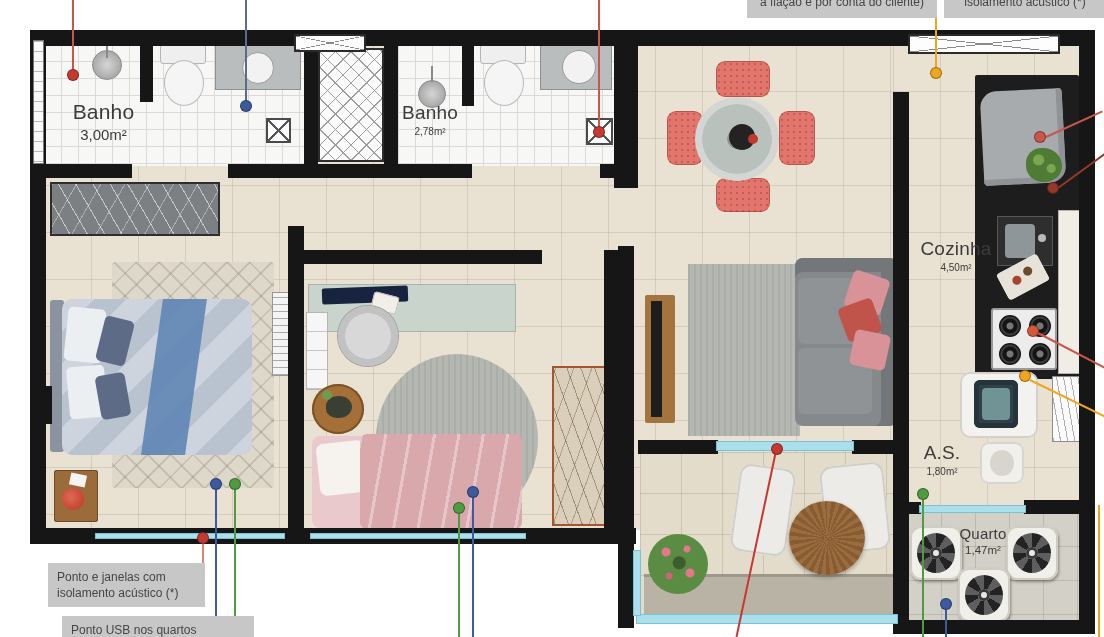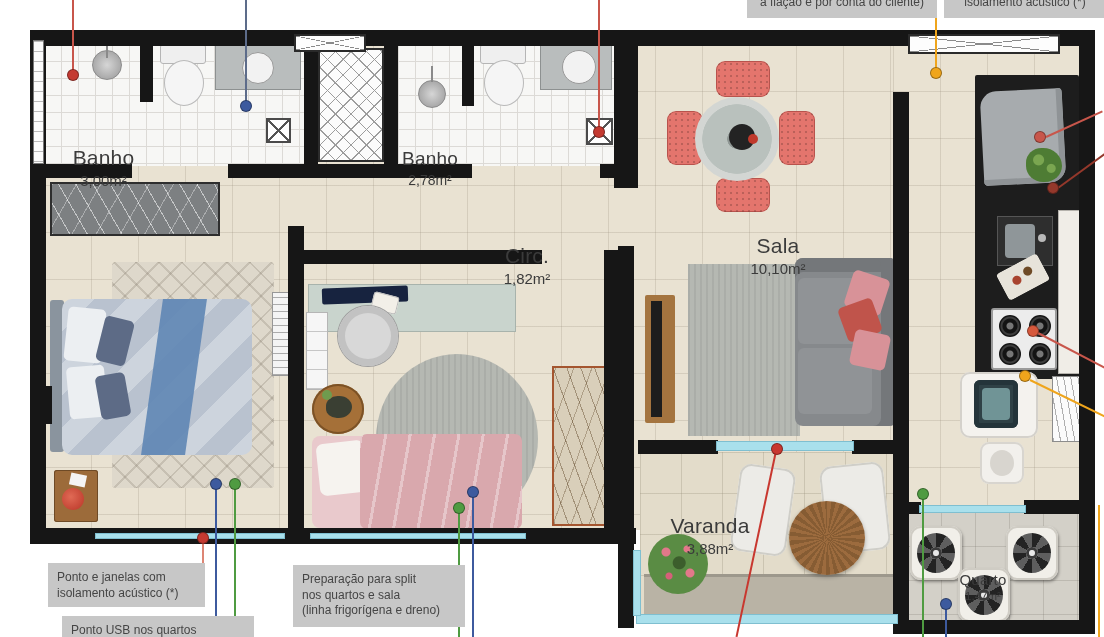--- a/index.html
+++ b/index.html
@@ -34,23 +34,23 @@
   .glass { position:absolute; background:#a9e0ec; box-shadow:0 0 0 1px #7fbfd0 inset; }
   .vwin { position:absolute; background:#fafafa; border:1px solid #777;
     background-image:repeating-linear-gradient(180deg, rgba(120,120,120,.5) 0 1px, transparent 1px 10px); }
 
   .hatchbox { position:absolute; background:#fcfcfc; border:2px solid #2c2c2c;
     background-image:repeating-linear-gradient(45deg, transparent 0 10px, #9d9d9d 10px 11px),
                      repeating-linear-gradient(-45deg, transparent 0 10px, #9d9d9d 10px 11px); }
 
   
   .room-label { position:absolute; text-align:center; color:#3b3b3b; line-height:1.15; }
-  .room-label .nm { display:block; font-size:21px; letter-spacing:.2px;margin-top:46px; }
+  .room-label .nm { display:block; font-size:21px; letter-spacing:.2px; }
   .room-label .ar { display:block; font-size:15px; margin-top:2px; }
-  .room-label.sm .nm { font-size:19px; } .room-label.sm .ar { font-size:14px; }
+  .room-label.sm .nm { font-size:19px; } .room-label.sm .ar { font-size:10px; }
   .room-label.xs .nm { font-size:15px; } .room-label.xs .ar { font-size:11.5px; }
 
   
   .vl { position:absolute; width:2px; }
   .cl { position:absolute; height:2px; transform-origin:0 50%; }
   .dot { position:absolute; width:12px; height:12px; border-radius:50%;
     transform:translate(-50%,-50%); border:1px solid rgba(0,0,0,.35); }
 
   .note { position:absolute; background:#c7c7c7; color:#454545; font-size:12px;
     line-height:1.3; padding:7px 9px; white-space:pre-line; }
@@ -232,31 +232,27 @@
   <div class="glass" style="left:310px;top:533px;width:216px;height:6px"></div>
 
   <div class="room-label" style="left:56px;top:100px;width:95px">
     <span class="nm">Banho</span>
     <span class="ar">3,00m²</span>
   </div>
   <div class="room-label sm" style="left:390px;top:102px;width:80px">
     <span class="nm">Banho</span>
     <span class="ar">2,78m²</span>
   </div>
-  <div class="room-label" style="left:482px;top:198px;width:90px">
-    <span class="nm">Circ.</span>
-    <span class="ar">1,82m²</span>
-  </div>
-  <div class="room-label" style="left:732px;top:188px;width:92px">
-    <span class="nm">Sala</span>
-    <span class="ar">10,10m²</span>
-  </div>
-  <div class="room-label" style="left:658px;top:468px;width:104px">
-    <span class="nm">Varanda</span>
-    <span class="ar">3,88m²</span>
+  <div class="room-label sm" style="left:906px;top:238px;width:100px">
+    <span class="nm">Cozinha</span>
+    <span class="ar">4,50m²</span>
+  </div>
+  <div class="room-label sm" style="left:906px;top:442px;width:72px">
+    <span class="nm">A.S.</span>
+    <span class="ar">1,80m²</span>
   </div>
   <div class="room-label xs" style="left:948px;top:525px;width:70px">
     <span class="nm">Quarto</span>
     <span class="ar">1,47m²</span>
   </div>
 
   <div class="vl" style="left:72px;top:0;height:70px;background:#c8564b"></div>
   <div class="vl" style="left:245px;top:0;height:101px;background:#5d6c8a"></div>
   <div class="vl" style="left:598px;top:0;height:127px;background:#c8564b"></div>
   <div class="vl" style="left:935px;top:14px;height:54px;background:#efa51c"></div>
@@ -289,17 +285,14 @@
   <div class="dot" style="left:473px;top:492px;background:#3d5a9e"></div>
   <div class="dot" style="left:777px;top:449px;background:#c8372f"></div>
   <div class="dot" style="left:923px;top:494px;background:#4f9b41"></div>
   <div class="dot" style="left:946px;top:604px;background:#3d5a9e"></div>
 
   <div class="note bottom-anch" style="left:747px;top:-24px;width:190px;height:42px;text-align:center">a fiação é por conta do cliente)</div>
   <div class="note bottom-anch" style="left:944px;top:-24px;width:162px;height:42px;text-align:center">isolamento acústico (*)</div>
   <div class="note" style="left:48px;top:563px;width:157px;height:44px">Ponto e janelas com
 isolamento acústico (*)</div>
   <div class="note" style="left:62px;top:616px;width:192px;height:40px">Ponto USB nos quartos</div>
-  <div class="note" style="left:293px;top:565px;width:172px;height:62px">Preparação para split
-nos quartos e sala
-(linha frigorígena e dreno)</div>
 
 </div>
 
 </body></html>

